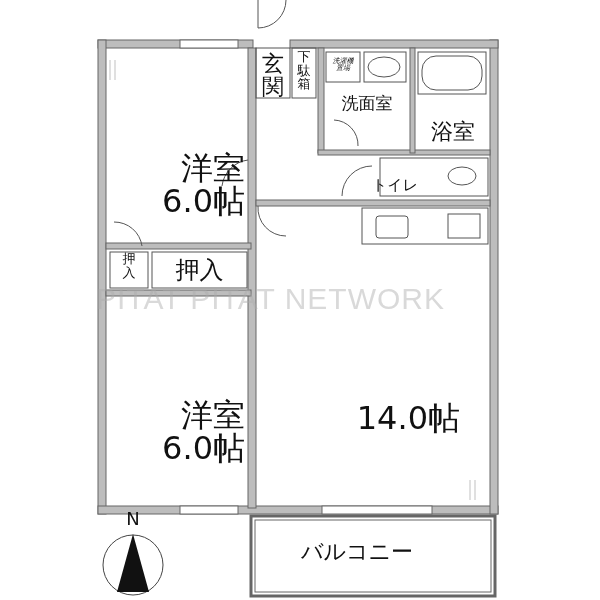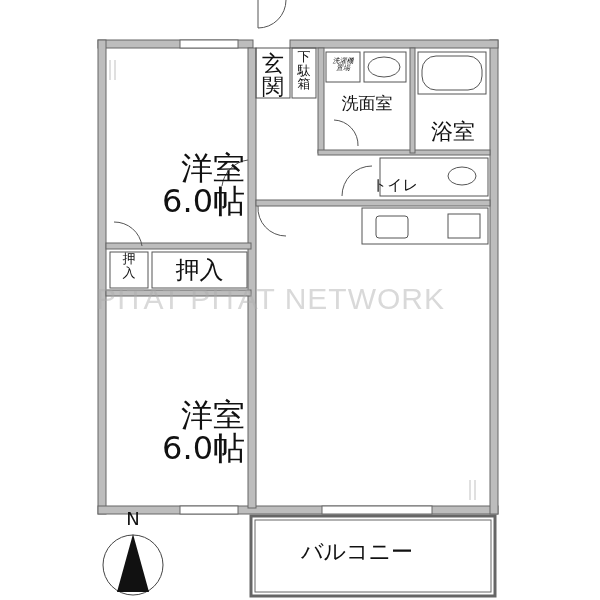--- a/index.html
+++ b/index.html
@@ -81,21 +81,21 @@
 
 <div class="wm">PITAT PITAT NETWORK</div>
 
 <div class="lbl big" style="left:110px;top:118px;width:135px;">
   <span>洋室</span><br><span>6.0帖</span>
 </div>
 <div class="lbl big" style="left:110px;top:365px;width:135px;">
   <span>洋室</span><br><span>6.0帖</span>
 </div>
 <div class="lbl big" style="left:290px;top:335px;width:170px;">
-  <br>
+  <br><span>14.0帖</span>
 </div>
 <div class="lbl med" style="left:258px;top:52px;width:30px;">玄
 関</div>
 <div class="lbl sm" style="left:294px;top:50px;width:20px;font-size:13px;">下
 駄
 箱</div>
 <div class="lbl med" style="left:322px;top:95px;width:90px;font-size:17px;">洗面室</div>
 <div class="lbl xs" style="left:326px;top:58px;width:34px;font-style:italic;">洗濯機
 置場</div>
 <div class="lbl med" style="left:416px;top:120px;width:74px;">浴室</div>

